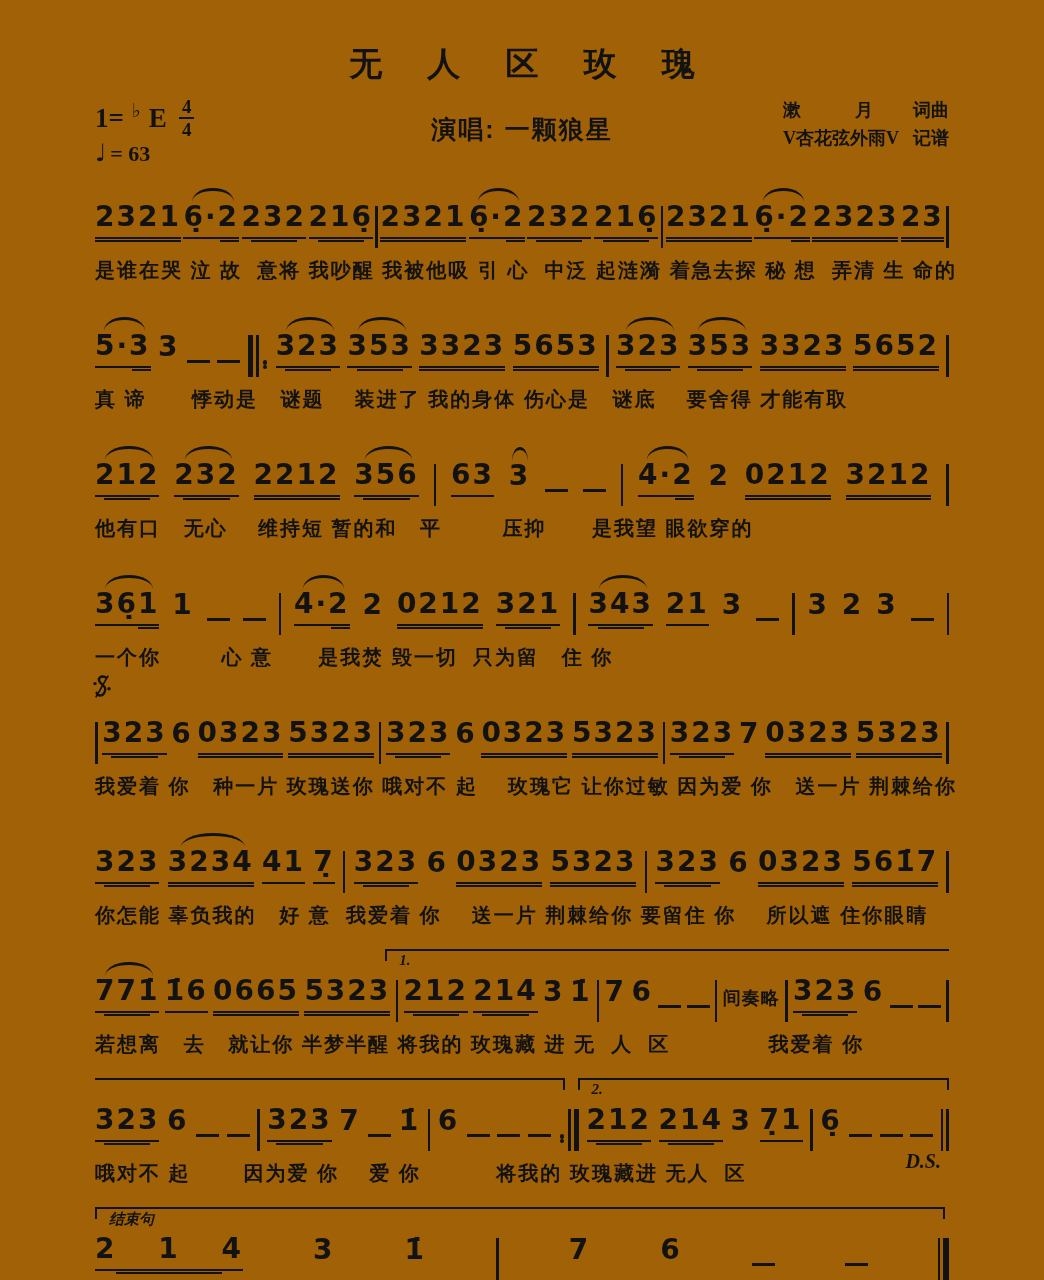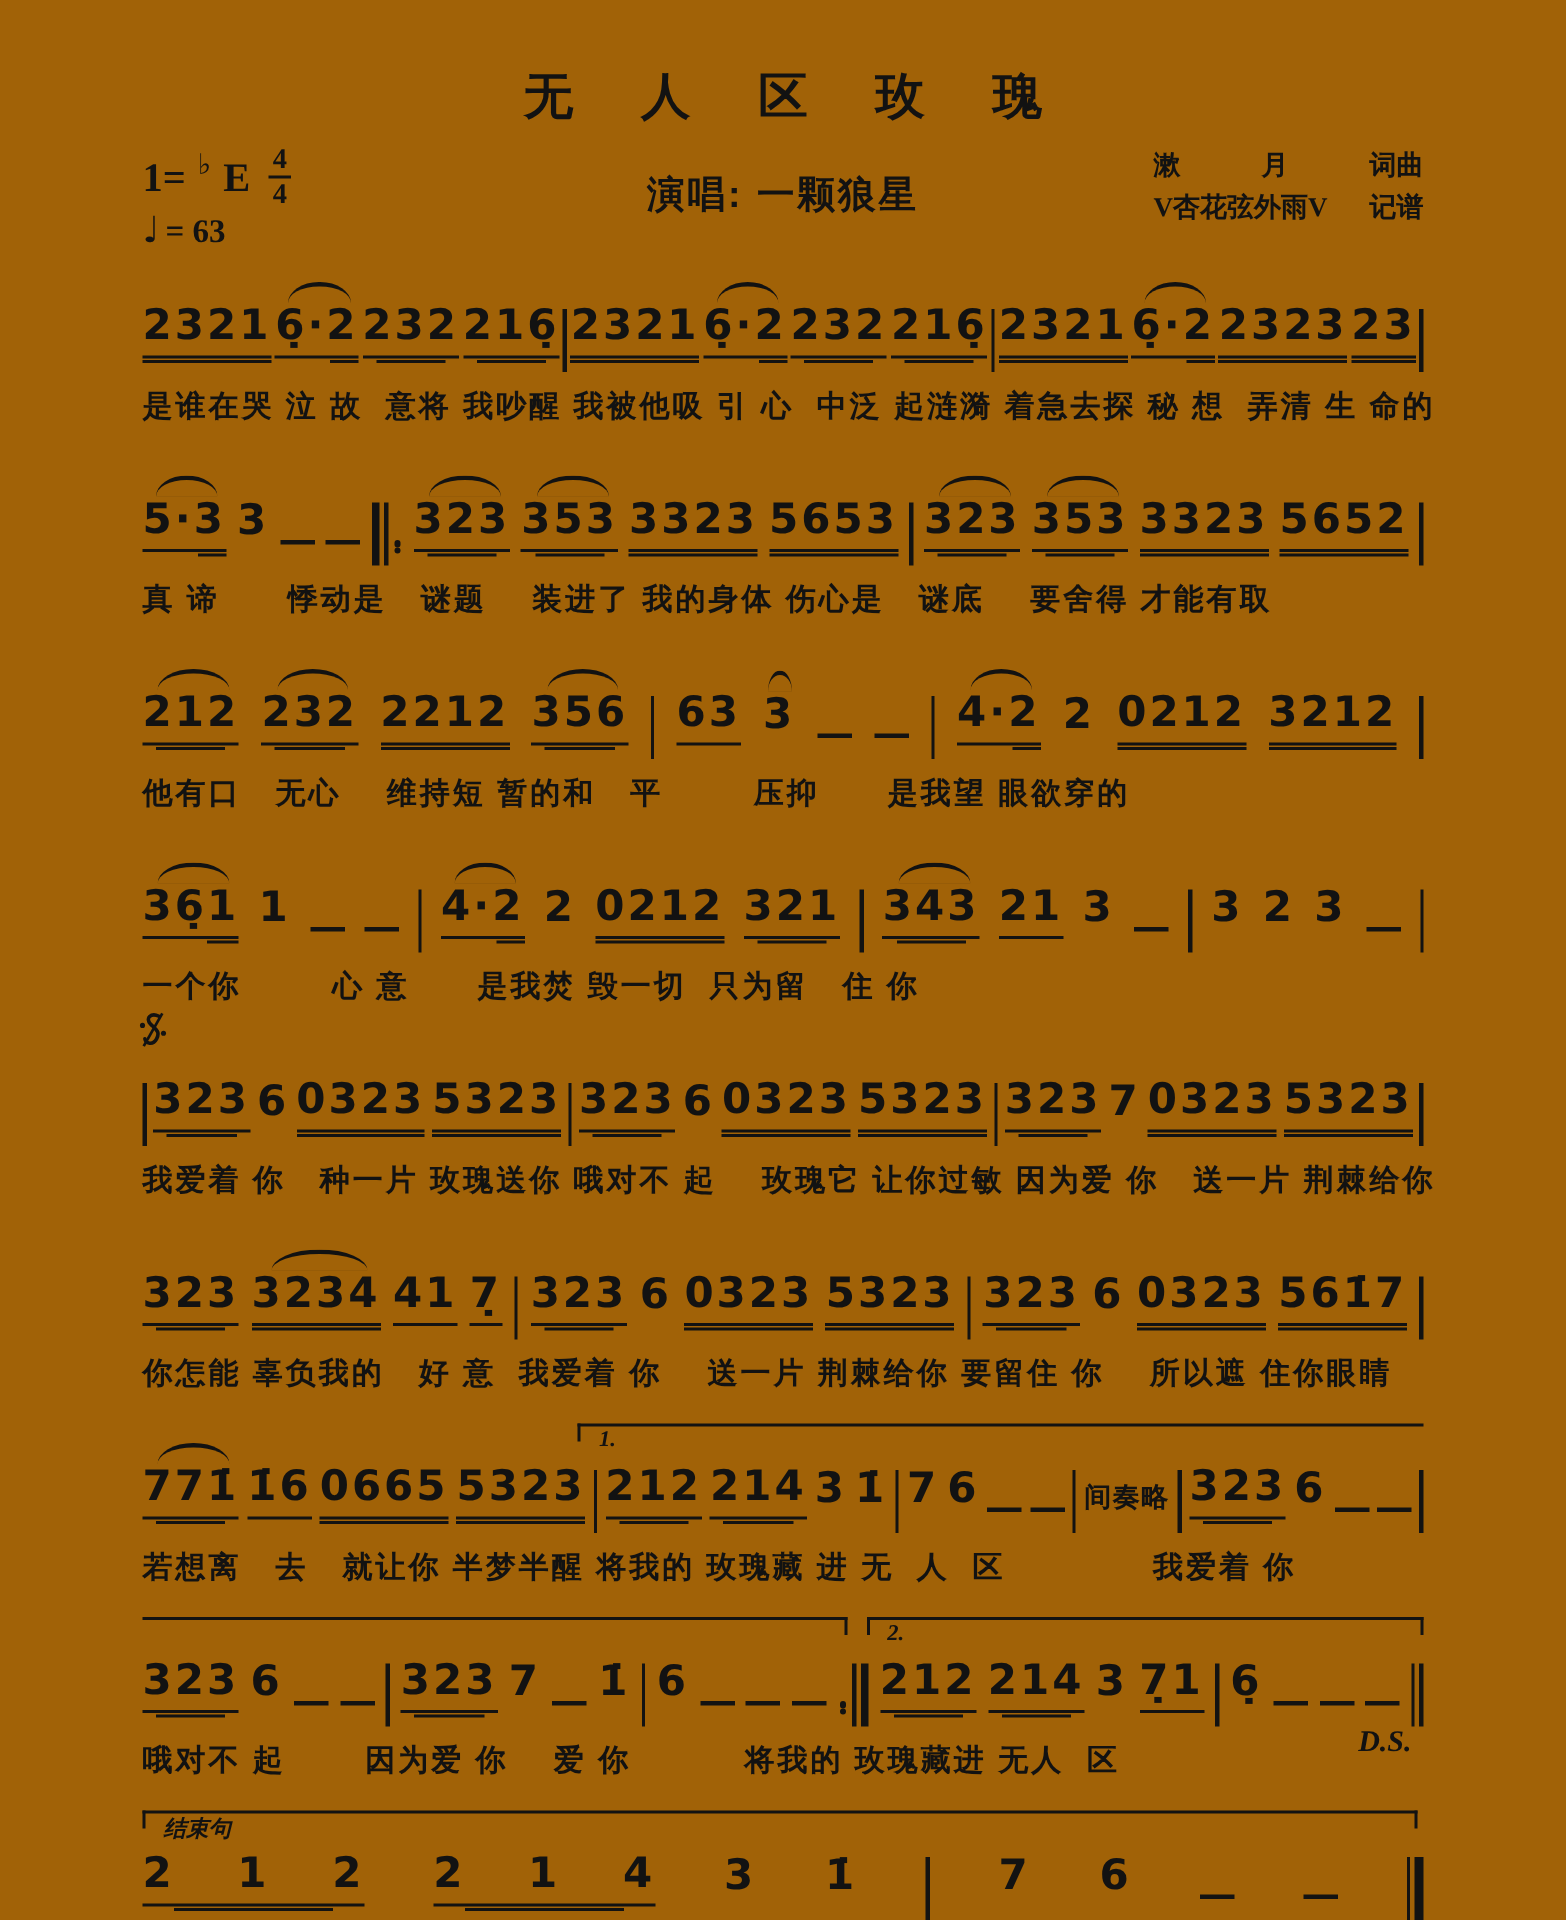--- a/index.html
+++ b/index.html
@@ -16,21 +16,21 @@
   .keysig{font-family:"Liberation Serif","DejaVu Serif",serif;font-weight:bold;font-size:27px;line-height:1.05;}
   .key-line{display:flex;align-items:center;gap:8px;}
   .flat{font-size:19px;vertical-align:super;position:relative;top:-7px;font-family:"DejaVu Sans",sans-serif;}
   .meter{display:inline-flex;flex-direction:column;align-items:center;font-size:19px;line-height:1;margin-left:4px;}
   .meter b{padding:0 3px;}
   .meter .mbar{width:15px;height:2px;background:#121212;margin:1px 0;}
   .tempo-line{font-size:22px;margin-top:2px;display:flex;align-items:center;gap:4px;}
   .qnote{font-family:"DejaVu Sans",sans-serif;font-size:24px;}
   .singer{font-size:25px;font-weight:700;margin-top:16px;letter-spacing:2px;white-space:pre;}
   .credits{justify-self:end;font-family:"Liberation Serif","DejaVu Serif",serif;font-size:18px;font-weight:600;line-height:1.55;}
-  .credit-row{display:flex;justify-content:space-between;gap:28px;white-space:pre;}
+  .credit-row{display:flex;justify-content:space-between;gap:14px;white-space:pre;}
 
   #score{}
   .system{position:relative;margin-bottom:37px;}
   .notes-row{display:flex;justify-content:space-between;align-items:center;height:56px;}
   .grp{position:relative;padding-bottom:4px;}
   .nt{
     font-family:"DejaVu Sans",sans-serif;font-weight:bold;font-size:28px;line-height:1.1;
     letter-spacing:2px;white-space:pre;
   }
   .u1,.u1d,.u21,.u2{border-bottom:2.5px solid #121212;}
@@ -369,21 +369,20 @@
           </div>
         </div>
         <div class="lyrics">哦对不 起       因为爱 你    爱 你          将我的 玫瑰藏进 无人  区</div>
         <div class="ds">D.S.</div>
       </div>
       <div class="system wide">
         <div class="bracket lt rt" style="left: 0%; width: 99.5%;">
           <span class="blabel">结束句</span>
         </div>
         <div class="notes-row">
-          <div class="grp u21"><span class="nt">2 1 2</span></div>
           <div class="grp u21"><span class="nt">2 1 4</span></div>
           <div class="grp u0"><span class="nt">3</span></div>
           <div class="grp u0"><span class="nt">1̇</span></div>
           <div class="barw">
             <i class="bl"></i>
           </div>
           <div class="grp u0"><span class="nt">7</span></div>
           <div class="grp u0"><span class="nt">6</span></div>
           <div class="dash"></div>
           <div class="dash"></div>

